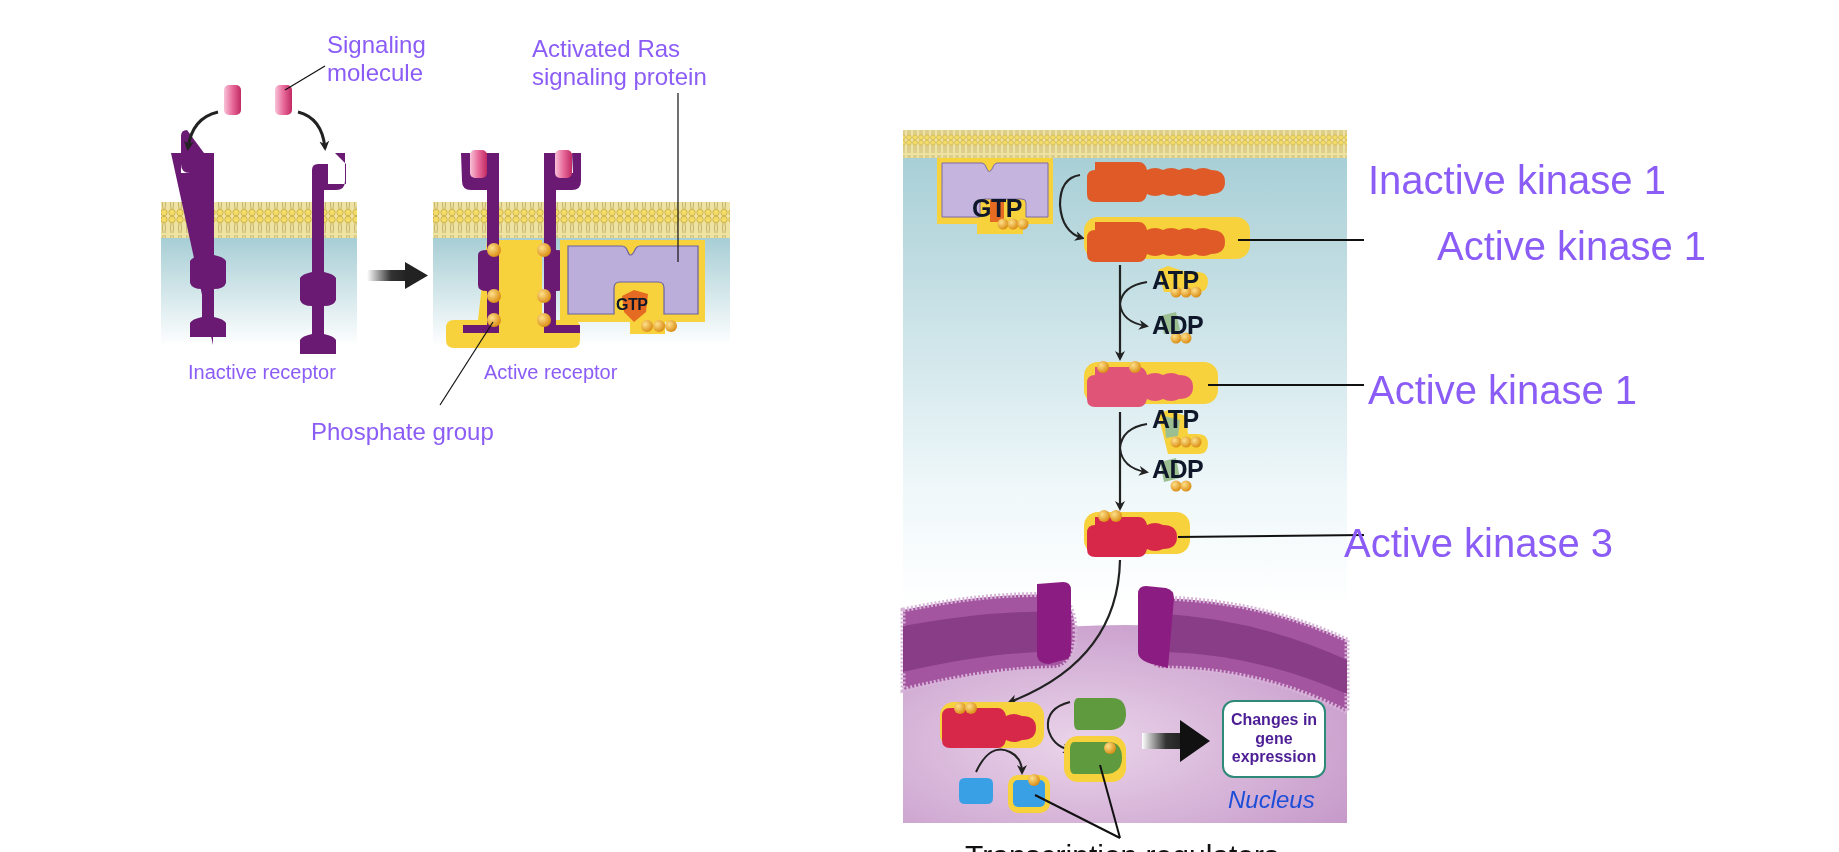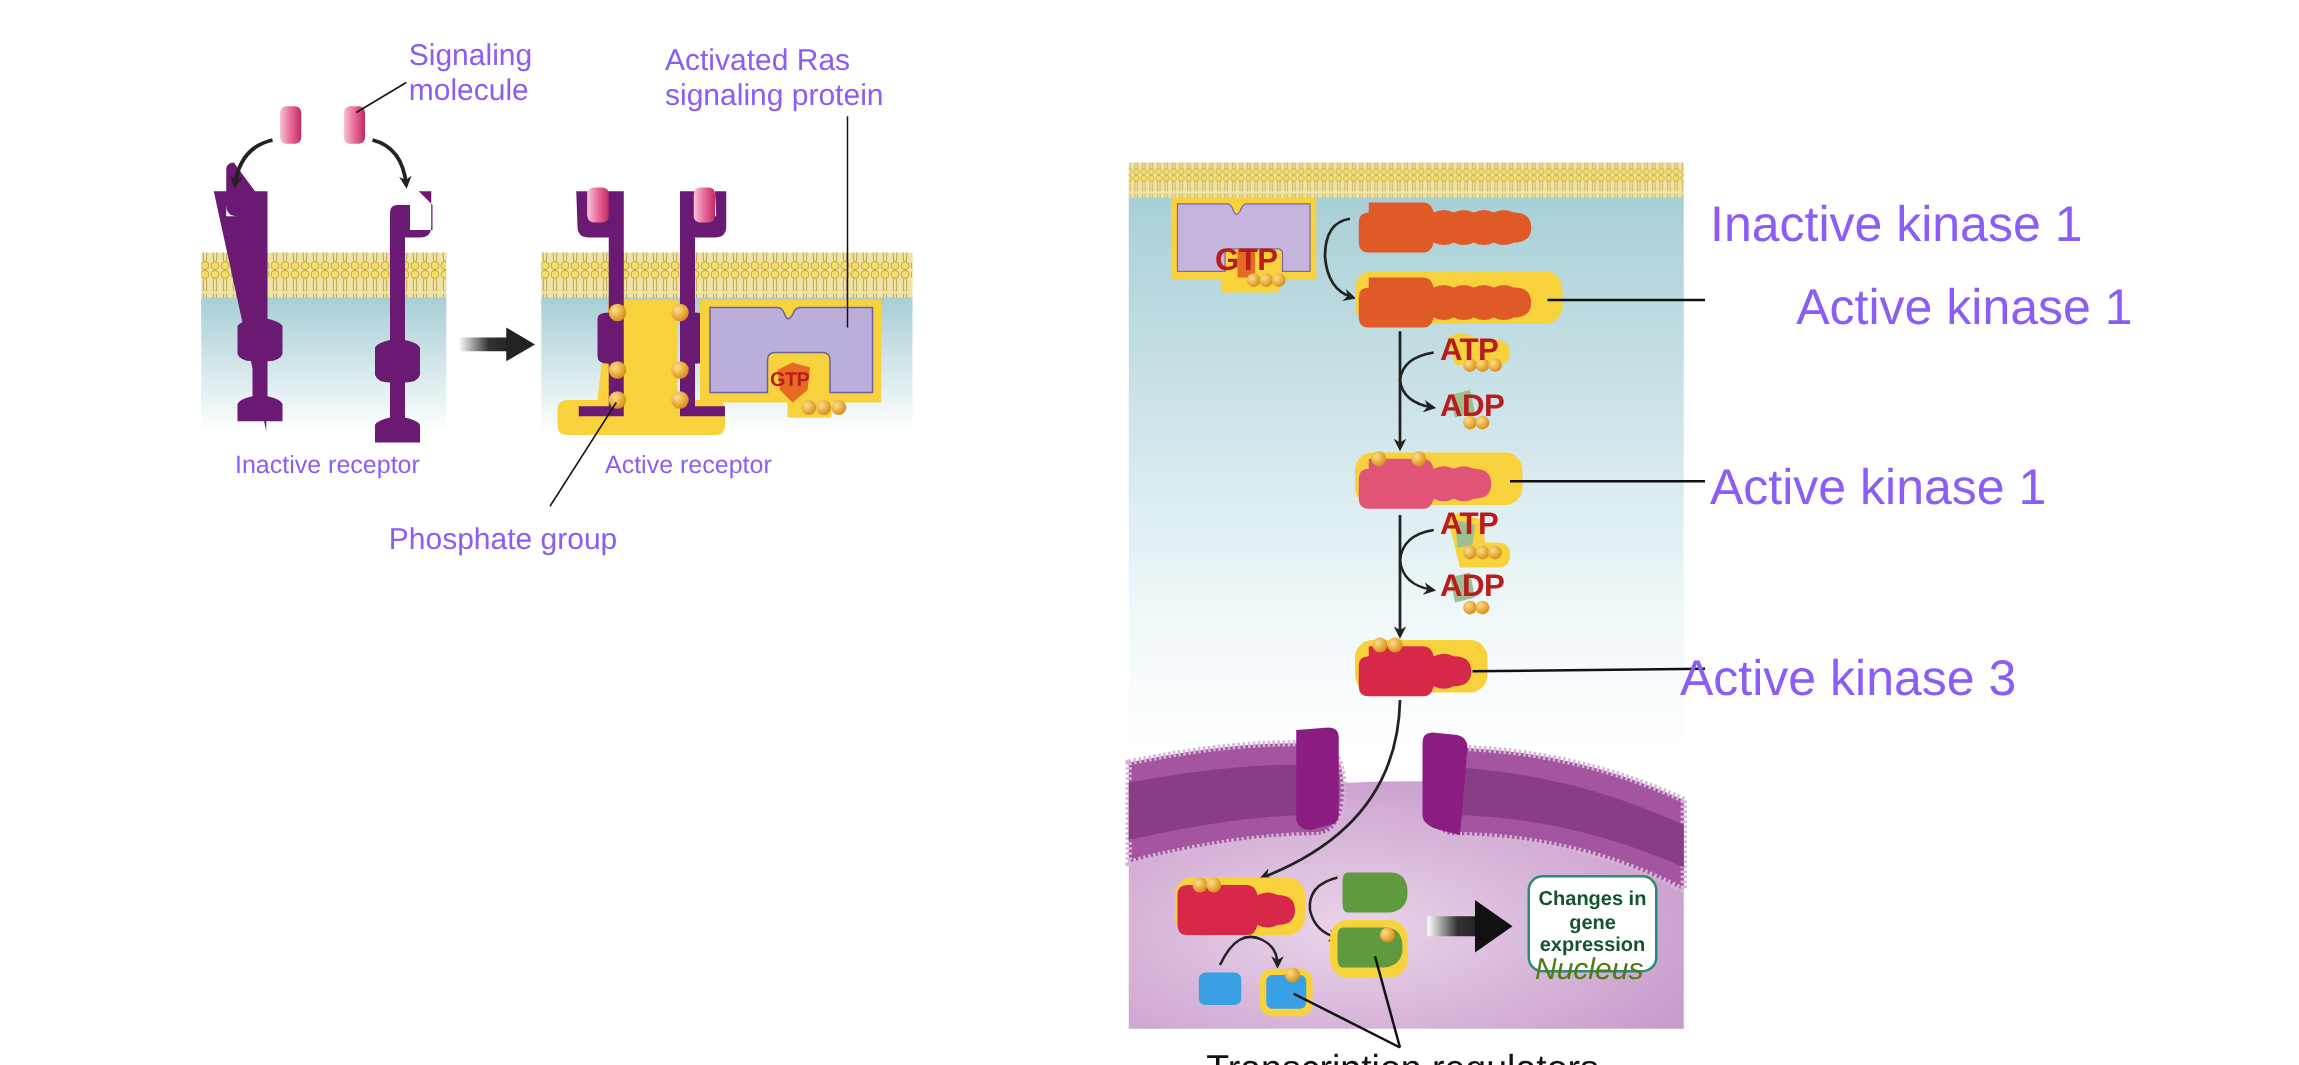--- a/index.html
+++ b/index.html
@@ -2,24 +2,24 @@
 <html><head>
 <meta charset="utf-8">
 <style>
   html, body { margin:0; padding:0; background:#ffffff; }
   body { width:1839px; height:852px; position:relative; overflow:hidden; font-family:"Liberation Sans", sans-serif; color:#111; }
   svg.canvas { position:absolute; left:0; top:0; width:1839px; height:852px; }
   .lbl { position:absolute; font-family:"Liberation Sans", sans-serif; color:#8b5cf6; white-space:nowrap; line-height:1.15; }
   .lbl-lg { font-size:24px; }
   .lbl-md { font-size:20px; }
   .lbl-xl { font-size:40px; }
-  .chem { position:absolute; font-weight:bold; font-size:25px; color:#b91c1c; font-family:"Liberation Sans", sans-serif; letter-spacing:-0.5px; }
+  .chem { position:absolute; font-weight:bold; font-size:25px; color:#0f172a; font-family:"Liberation Sans", sans-serif; letter-spacing:-0.5px; }
   .chem-sm { font-size:16px; }
-  .gene-box { position:absolute; left:1222px; top:700px; width:100px; height:74px; background:#fff; border:2.5px solid #2e8a78; border-radius:12px; display:flex; align-items:center; justify-content:center; text-align:center; font-weight:bold; font-size:16px; line-height:1.15; color:#14532d; }
-  .nucleus-lbl { position:absolute; left:1228px; top:762px; font-style:italic; font-size:24px; color:#4d7c0f; }
+  .gene-box { position:absolute; left:1222px; top:700px; width:100px; height:74px; background:#fff; border:2.5px solid #2e8a78; border-radius:12px; display:flex; align-items:center; justify-content:center; text-align:center; font-weight:bold; font-size:16px; line-height:1.15; color:#4c1d95; }
+  .nucleus-lbl { position:absolute; left:1228px; top:786px; font-style:italic; font-size:24px; color:#1d4ed8; }
   .cut-lbl { position:absolute; left:965px; top:839px; font-size:30px; color:#111; }
 </style>
 </head>
 <body>
 
 <svg class="canvas" viewBox="0 0 1839 852" xmlns="http://www.w3.org/2000/svg">
   <defs>
     <linearGradient id="cytoGrad" x1="0" y1="0" x2="0" y2="1">
       <stop offset="0" stop-color="#a5cdd4"></stop>
       <stop offset="1" stop-color="#ffffff"></stop>

